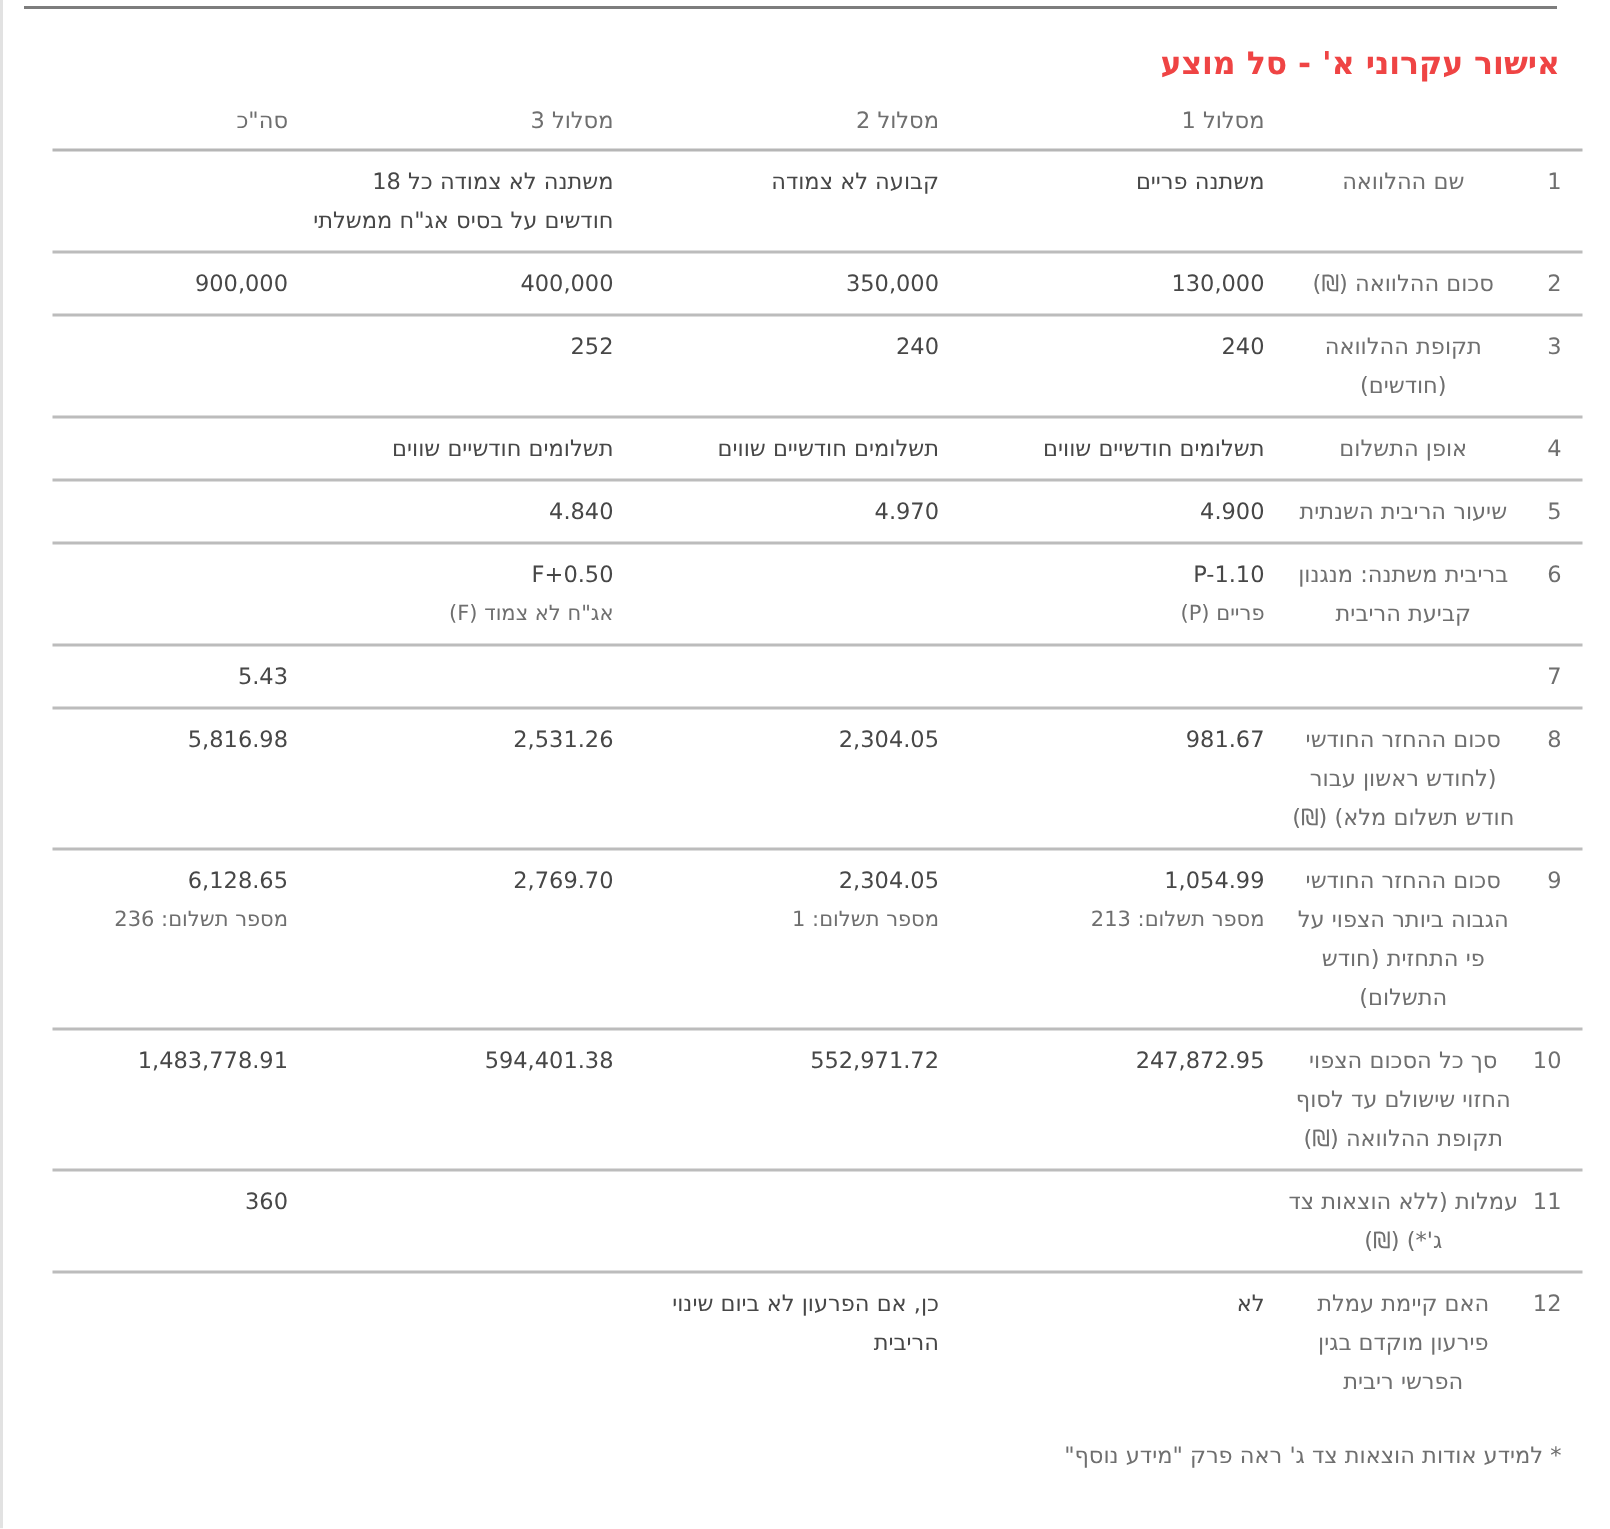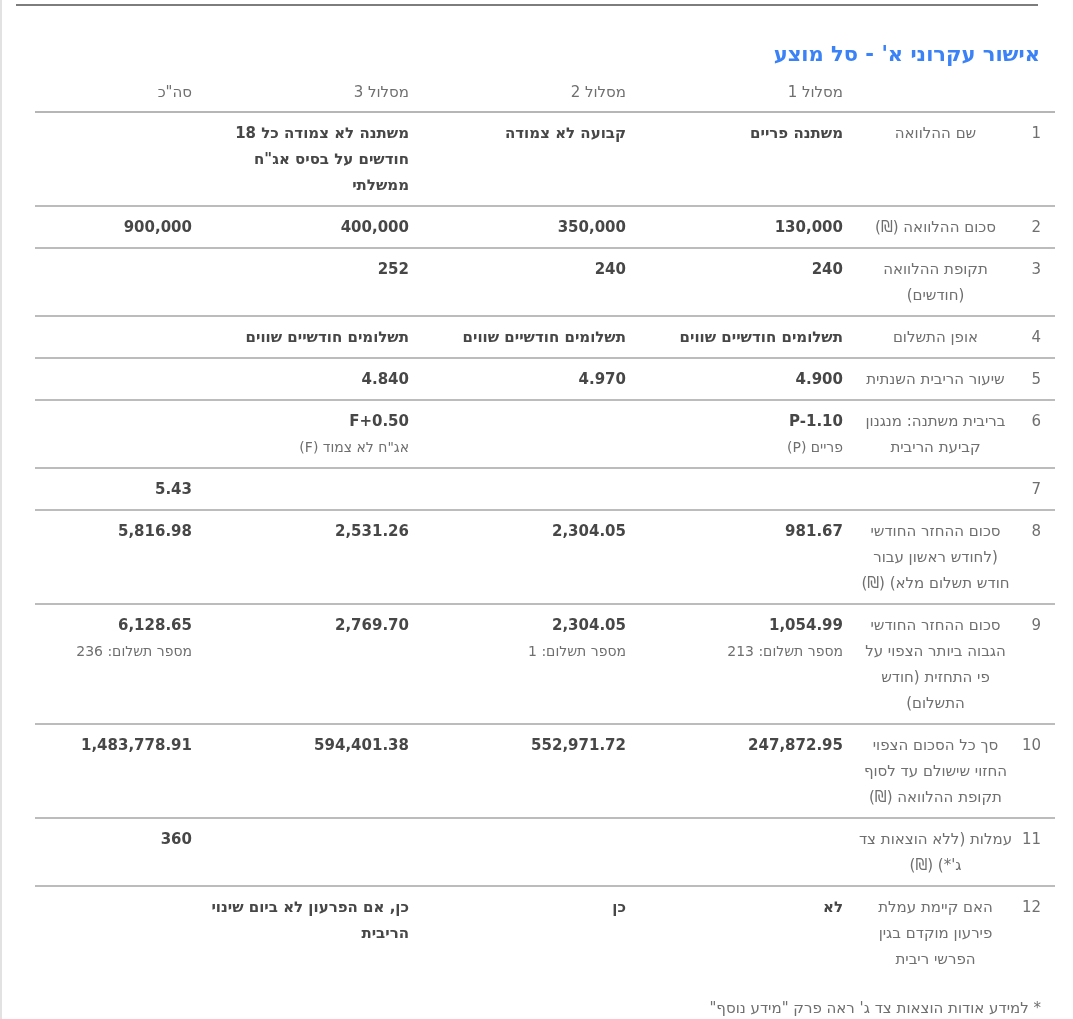--- a/index.html
+++ b/index.html
@@ -18,24 +18,24 @@
     background:#e2e2e2;
   }
   .top-rule {
     position:absolute; top:4px; left:16px; right:35px;
     height:2px; background:#7d7d7d;
   }
   .content {
     margin:0 18px 0 35px;
   }
   .page-title {
-    padding:42px 15px 12px 0;
+    padding:30px 15px 12px 0;
     font-size:21px;
     font-weight:bold;
-    color:#3b82f6;
+    color:#ef4444;
     text-align:right;
   }
   .grid-row {
     display:grid;
     grid-template-columns:210px 217px 217px 217px 1fr;
   }
   .thead {
     border-bottom:2px solid #b6b6b6;
     font-size:15px;
     color:#6f6f6f;
@@ -61,21 +61,21 @@
     padding-right:14px;
     color:#6f6f6f;
   }
   .label-cell .num {
     min-width:20px;
     flex:0 0 auto;
     text-align:right;
   }
   .label-cell .lbl { flex:1 1 auto;text-align:center; }
   .v {
-    font-weight:bold;
+    font-weight:normal;
     color:#474747;
   }
   .s {
     color:#6f6f6f;
     font-weight:normal;
     font-size:14px;
   }
   .footnote {
     padding:20px 14px 0 0;
     font-size:15px;
@@ -357,24 +357,20 @@
     <div class="grid-row trow no-border">
       <div class="cell label-cell">
         <span class="num">12</span>
         <span class="lbl">האם קיימת עמלת פירעון מוקדם בגין הפרשי ריבית</span>
       </div>
       <div class="cell">
           <div class="v">לא</div>
           <div class="s"></div>
         </div>
       <div class="cell">
-          <div class="v">כן</div>
-          <div class="s"></div>
-        </div>
-      <div class="cell">
           <div class="v">כן, אם הפרעון לא ביום שינוי הריבית</div>
           <div class="s"></div>
         </div>
       <div class="cell">
           <div class="v"></div>
           <div class="s"></div>
         </div>
     </div>
 
   </div>

